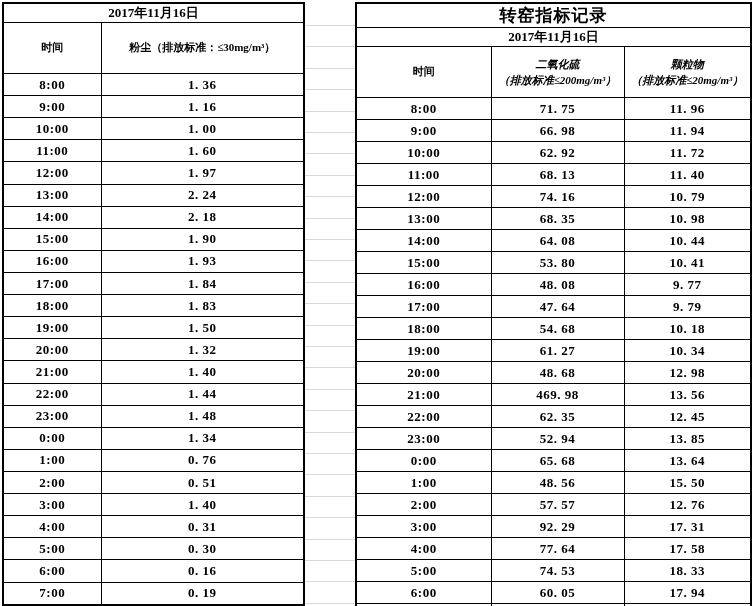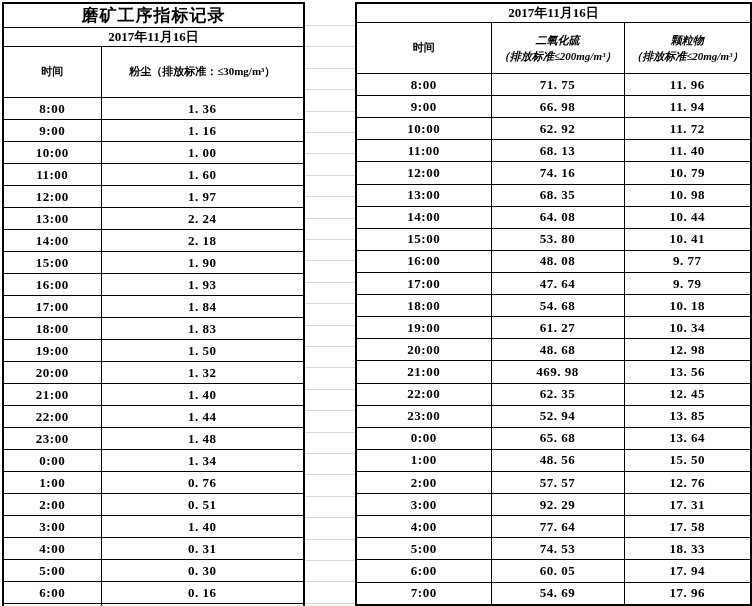--- a/index.html
+++ b/index.html
@@ -48,23 +48,20 @@
 <div class="canvas">
 
   <div class="gap-grid"></div>
 
   <table class="tbl tbl-left">
     <colgroup>
         <col style="width:98px">
         <col style="width:203px">
       </colgroup>
     <thead>
-      <tr class="r-title">
-        <th colspan="2">磨矿工序指标记录</th>
-      </tr>
       <tr class="r-date">
         <th colspan="2">2017年11月16日</th>
       </tr>
       <tr class="r-head">
         <th>时间</th>
         <th>粉尘（排放标准：≤30mg/m³）</th>
       </tr>
     </thead>
     <tbody>
 
@@ -190,20 +187,23 @@
       </tbody>
   </table>
 
   <table class="tbl tbl-right">
     <colgroup>
         <col style="width:135px">
         <col style="width:133px">
         <col style="width:127px">
       </colgroup>
     <thead>
+      <tr class="r-title">
+        <th colspan="3">转窑指标记录</th>
+      </tr>
       <tr class="r-date">
         <th colspan="3">2017年11月16日</th>
       </tr>
       <tr class="r-head">
         <th>时间</th>
         <th>
           <span class="hdr-line">二氧化硫</span>
           <span class="hdr-line">（排放标准≤200mg/m³）</span>
         </th>
         <th>

